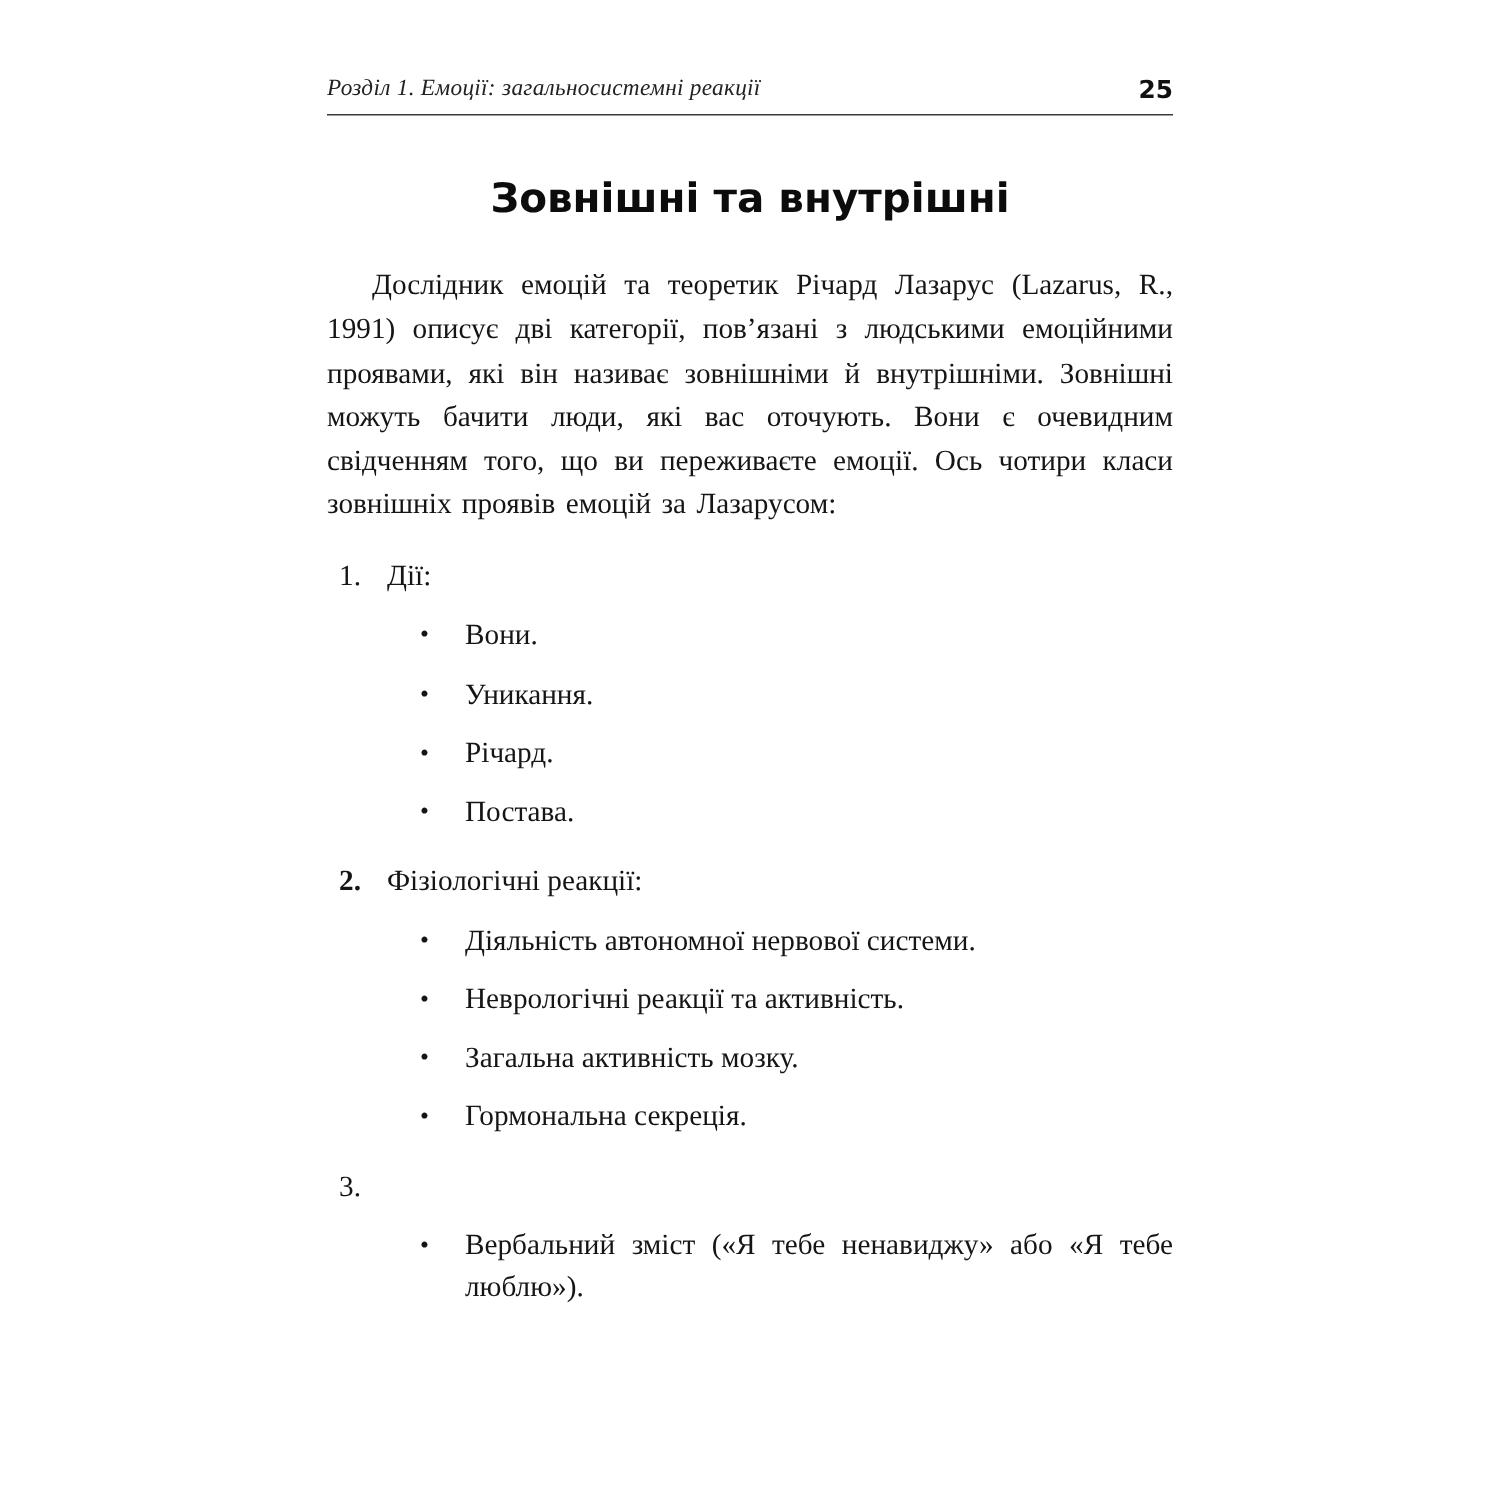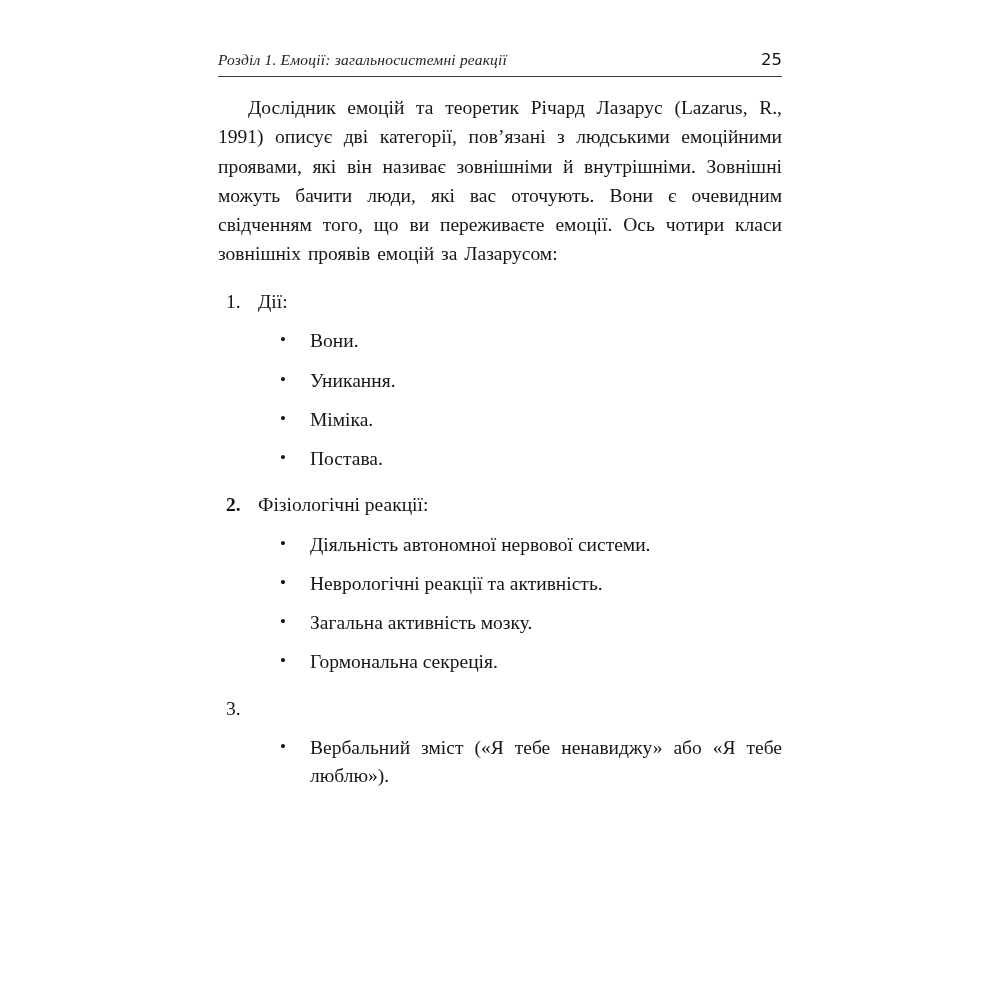--- a/index.html
+++ b/index.html
@@ -15,33 +15,33 @@
     box-sizing: border-box;
     width: 1000px;
     height: 1000px;
     padding: 50px 218px 0 218px;
     background: #ffffff;
   }
   
   .running-header {
     display: flex;
     justify-content: space-between;
-    align-items: center;
+    align-items: flex-start;
     border-bottom: 1.2px solid #3a3a3a;
     padding-bottom: 7px;
   }
   .running-header .chapter {
     font-style: italic;
     font-size: 15.5px;
     letter-spacing: 0.2px;
     color: #222;
   }
   .running-header .page-number {
     font-family: "DejaVu Sans", sans-serif;
-    font-weight: 400;
+    font-weight: 700;
     font-size: 16.5px;
     color: #111;
   }
   
   .body-paragraph {
     margin-top: 30px;
     font-size: 19.5px;
     line-height: 1.5;
     text-align: justify;
     word-spacing: 2px;
@@ -93,20 +93,21 @@
 <body>
 
 <div class="page">
 
   <div class="running-header">
     <span class="chapter">Розділ 1. Емоції: загальносистемні реакції</span>
     <span class="page-number">25</span>
   </div>
 
 
+  <h1 class="section-heading">Зовнішні та внутрішні</h1>
 
   <p class="body-paragraph indented">Дослідник емоцій та теоретик Річард Лазарус (Lazarus, R., 1991) описує дві категорії, пов’язані з людськими емоційними проявами, які він називає зовнішніми й внутрішніми. Зовнішні можуть бачити люди, які вас оточують. Вони є очевидним свідченням того, що ви переживаєте емоції. Ось чотири класи зовнішніх проявів емоцій за Лазарусом:</p>
 
   <div class="numbered-list">
 
     <div class="numbered-item">
       <div class="numbered-item-head">
         <span class="num">1.</span>
         <span class="label">Дії:</span>
       </div>
@@ -114,21 +115,21 @@
         <div class="bullet-item">
           <span class="bullet-mark">•</span>
           <span class="bullet-text">Вони.</span>
         </div>
         <div class="bullet-item">
           <span class="bullet-mark">•</span>
           <span class="bullet-text">Уникання.</span>
         </div>
         <div class="bullet-item">
           <span class="bullet-mark">•</span>
-          <span class="bullet-text">Міміка.</span>
+          <span class="bullet-text">Річард.</span>
         </div>
         <div class="bullet-item">
           <span class="bullet-mark">•</span>
           <span class="bullet-text">Постава.</span>
         </div>
       </div>
     </div>
 
     <div class="numbered-item">
       <div class="numbered-item-head">

